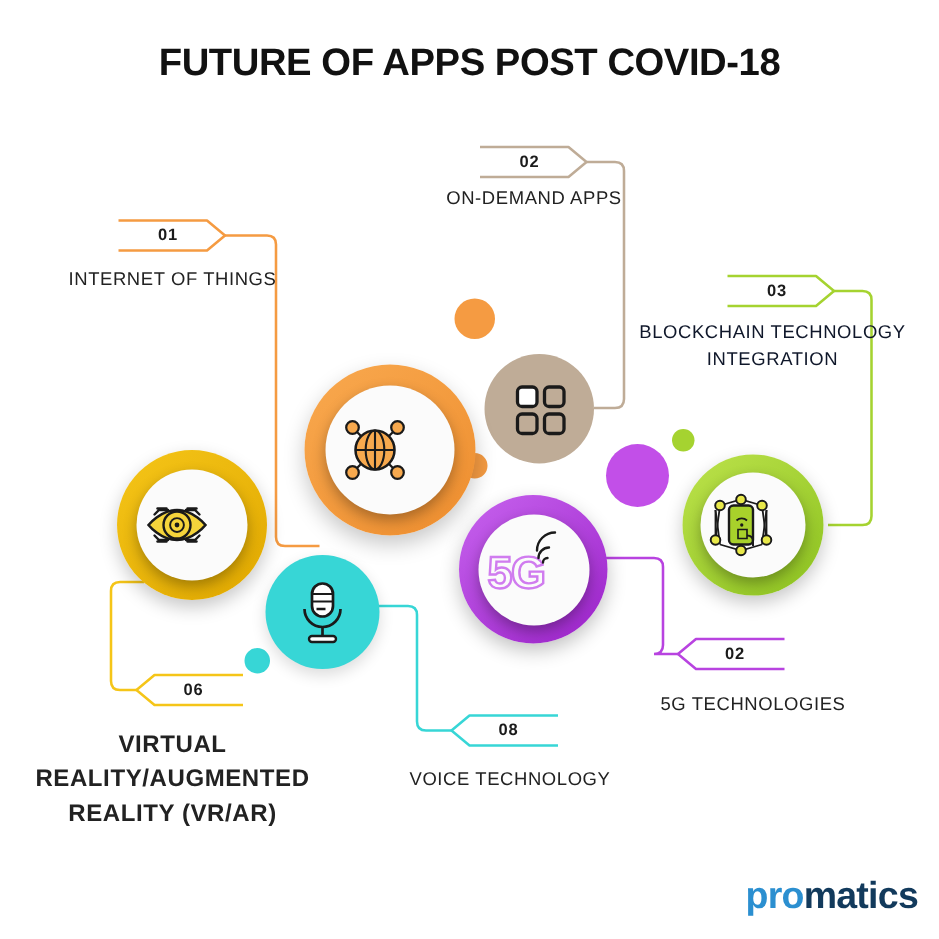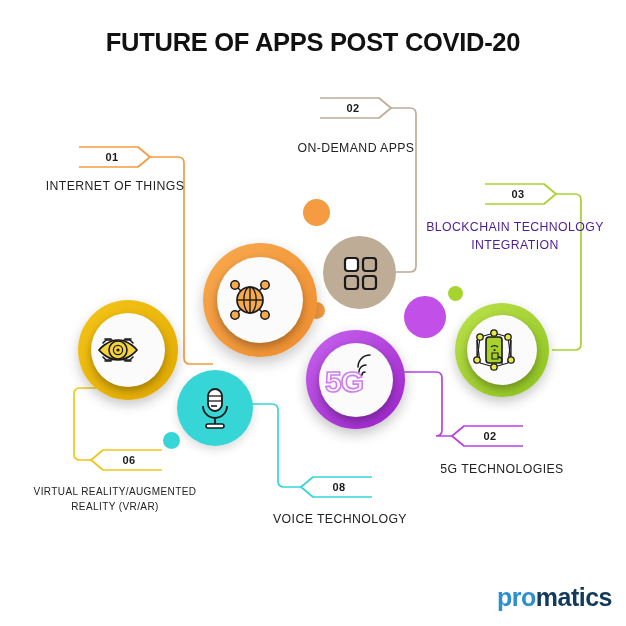--- a/index.html
+++ b/index.html
@@ -71,21 +71,21 @@
     margin-left:16px;
   }
   .logo .p1{color:#2b8fd0;}
   .logo .p2{color:#123a5c;}
 </style>
 </head>
 <body>
 
 <div id="canvas">
 
-  <div class="title">FUTURE OF APPS POST COVID-20</div>
+  <div class="title">FUTURE OF APPS POST COVID-18</div>
 
   <svg class="lines" viewBox="0 0 626 626">
 
     <path d="M150 157 L178 157 Q184 157 184 163 L184 358 Q184 364 190 364 L213 364" fill="none" stroke="#F59B42" stroke-width="1.7"></path>
 
     <path d="M391 108 L410 108 Q416 108 416 114 L416 266 Q416 272 410 272 L396 272" fill="none" stroke="#BFAC97" stroke-width="1.7"></path>
 
     <path d="M556 194 L575 194 Q581 194 581 200 L581 344 Q581 350 575 350 L552 350" fill="none" stroke="#A5D330" stroke-width="1.7"></path>
 
     <path d="M404 372 L436 372 Q442 372 442 378 L442 430 Q442 436 436 436 L452 436" fill="none" stroke="#B843E0" stroke-width="1.7"></path>
@@ -132,32 +132,32 @@
 
   <div class="tag left" style="left:89px;top:448px;width:74px;height:24px;">
     <svg width="74" height="24" viewBox="0 0 74 24">
       <path d="M73 2 H14 L2 12 L14 22 H73" fill="#ffffff" stroke="#F5C518" stroke-width="1.7" stroke-linejoin="round"></path>
     </svg>
     <div class="num">06</div>
   </div>
 
   <div class="cap" style="left:8px;top:178px;width:214px;">INTERNET OF THINGS</div>
 
-  <div class="cap" style="left:258px;top:140px;width:196px;">ON-DEMAND APPS</div>
-
-  <div style="position:absolute;left:404px;top:219px;width:222px;text-align:center;font-size:12.3px;color:#4c1d95;letter-spacing:0.4px;line-height:1.45;">
+  <div class="cap" style="left:258px;top:124px;width:196px;">ON-DEMAND APPS</div>
+
+  <div style="position:absolute;left:404px;top:213px;width:222px;text-align:center;font-size:12.3px;color:#0f172a;letter-spacing:0.4px;line-height:1.45;">
     <div>BLOCKCHAIN TECHNOLOGY</div>
     <div>INTEGRATION</div>
   </div>
 
   <div class="cap" style="left:392px;top:461px;width:220px;">5G TECHNOLOGIES</div>
 
   <div class="cap" style="left:240px;top:511px;width:200px;">VOICE TECHNOLOGY</div>
 
-  <div style="position:absolute;left:6px;top:485px;width:218px;text-align:center;font-size:10px;color:#222;letter-spacing:0.4px;line-height:1.45;">
+  <div style="position:absolute;left:6px;top:485px;width:218px;text-align:center;font-size:16px;color:#222;letter-spacing:0.4px;line-height:1.45;font-weight:bold;">
     <div>VIRTUAL REALITY/AUGMENTED</div>
     <div>REALITY (VR/AR)</div>
   </div>
 
   <div class="dot" style="left:303px;top:199px;width:27px;height:27px;background:#F59B42;"></div>
   <div class="dot" style="left:308px;top:302px;width:17px;height:17px;background:#F59B42;"></div>
   <div class="dot" style="left:404px;top:296px;width:42px;height:42px;background:#C24FE8;"></div>
   <div class="dot" style="left:448px;top:286px;width:15px;height:15px;background:#A5D330;"></div>
   <div class="dot" style="left:163px;top:432px;width:17px;height:17px;background:#37D6D6;"></div>
 

